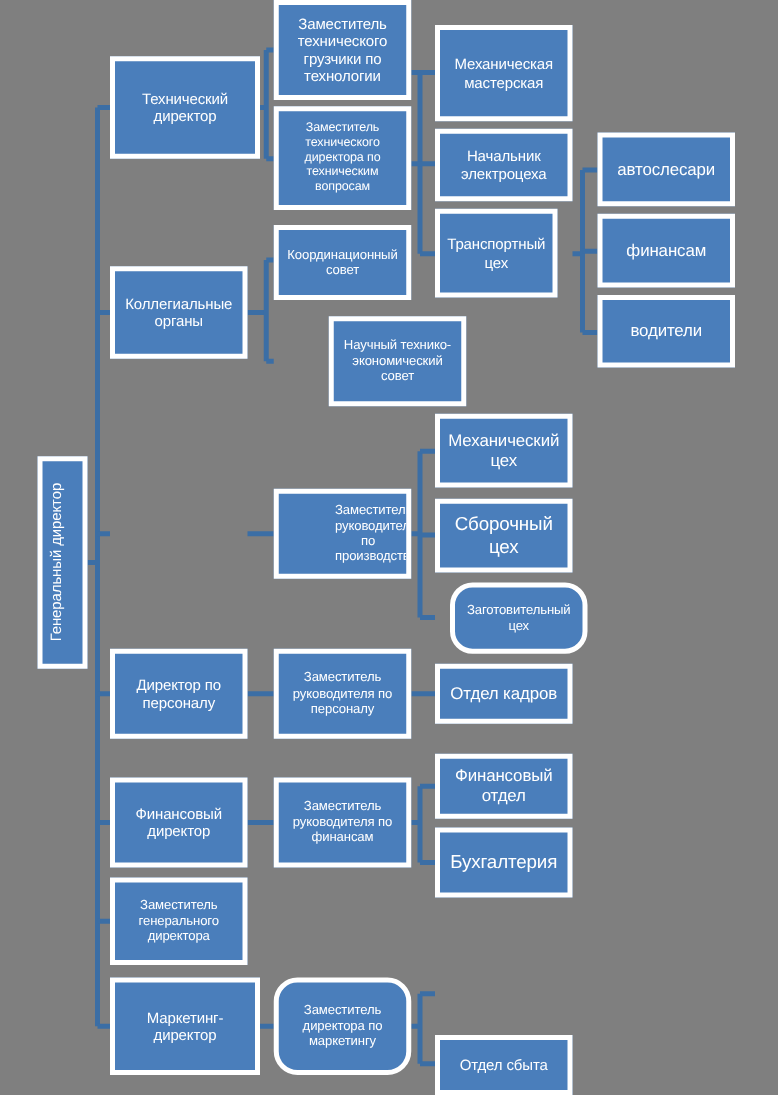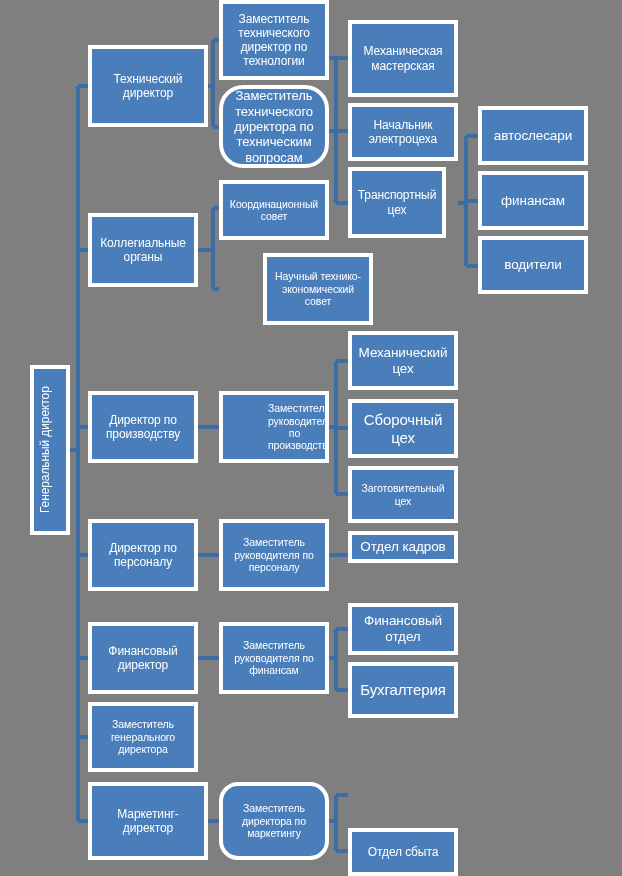--- a/index.html
+++ b/index.html
@@ -38,21 +38,21 @@
     line-height: 1.18;
     padding: 2px 4px;
     overflow: hidden;
     letter-spacing: -0.1px;
   }
   .node .lbl {
     display: block;
     width: 100%;
   }
   
-  .fs-xs  { font-size: 13px; border-radius: 24px; }
+  .fs-xs  { font-size: 10px; }
   .fs-s   { font-size: 10.5px; }
   .fs-m   { font-size: 12px; }
   .fs-l   { font-size: 13.5px; }
   .fs-xl  { font-size: 15px; }
 
   
   #node-root {
     writing-mode: vertical-rl;
     transform: rotate(180deg);
   }
@@ -133,42 +133,39 @@
   </div>
 
   <div class="node fs-m" style="left:88px; top:45px; width:120px; height:82px;">
     <span class="lbl">Технический директор</span>
   </div>
 
   <div class="node fs-m" style="left:88px; top:213px; width:110px; height:74px;">
     <span class="lbl">Коллегиальные органы</span>
   </div>
 
-  <div class="node fs-m" style="left:88px; top:391px; width:110px; height:72px;">
-    <span class="lbl">Директор по производству</span>
-  </div>
 
   <div class="node fs-m" style="left:88px; top:519px; width:110px; height:72px;">
     <span class="lbl">Директор по персоналу</span>
   </div>
 
   <div class="node fs-m" style="left:88px; top:622px; width:110px; height:72px;">
     <span class="lbl">Финансовый директор</span>
   </div>
 
   <div class="node fs-s" style="left:88px; top:702px; width:110px; height:70px;">
     <span class="lbl">Заместитель генерального директора</span>
   </div>
 
   <div class="node fs-m" style="left:88px; top:782px; width:120px; height:78px;">
     <span class="lbl">Маркетинг-директор</span>
   </div>
 
   <div class="node fs-m" style="left:219px; top:0px; width:110px; height:80px;">
-    <span class="lbl">Заместитель технического директор по технологии</span>
+    <span class="lbl">Заместитель технического грузчики по технологии</span>
   </div>
 
   <div class="node fs-xs" style="left:219px; top:85px; width:110px; height:83px;">
     <span class="lbl">Заместитель технического директора по техническим вопросам</span>
   </div>
 
   <div class="node fs-s" style="left:219px; top:180px; width:110px; height:60px;">
     <span class="lbl">Координационный совет</span>
   </div>
 
@@ -205,25 +202,25 @@
   </div>
 
   <div class="node fs-l" style="left:348px; top:331px; width:110px; height:59px;">
     <span class="lbl">Механический цех</span>
   </div>
 
   <div class="node fs-xl" style="left:348px; top:399px; width:110px; height:59px;">
     <span class="lbl">Сборочный цех</span>
   </div>
 
-  <div class="node fs-s" style="left:348px; top:466px; width:110px; height:57px;">
+  <div class="node fs-s" style="left:360px; top:466px; width:110px; height:57px;border-radius:18px;">
     <span class="lbl">Заготовительный цех</span>
   </div>
 
-  <div class="node fs-l" style="left:348px; top:531px; width:110px; height:32px;">
+  <div class="node fs-l" style="left:348px; top:531px; width:110px; height:48px;">
     <span class="lbl">Отдел кадров</span>
   </div>
 
   <div class="node fs-l" style="left:348px; top:603px; width:110px; height:52px;">
     <span class="lbl">Финансовый отдел</span>
   </div>
 
   <div class="node fs-xl" style="left:348px; top:662px; width:110px; height:56px;">
     <span class="lbl">Бухгалтерия</span>
   </div>

